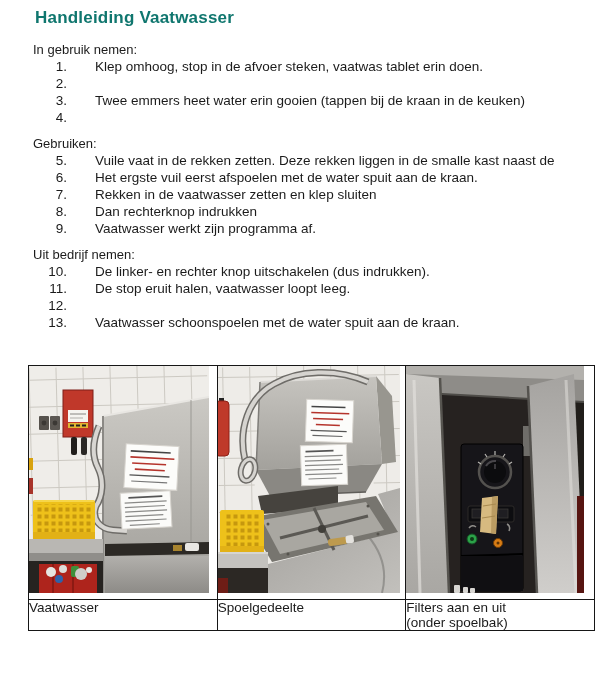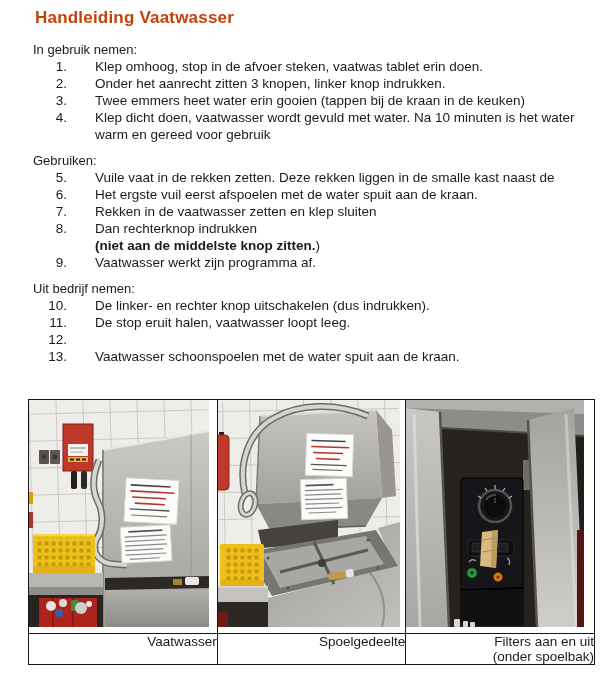--- a/index.html
+++ b/index.html
@@ -2,29 +2,29 @@
 <html><head>
 <meta charset="utf-8">
 <style>
   html,body{margin:0;padding:0;}
   body{
     width:611px;height:692px;background:#ffffff;
     font-family:"Liberation Sans","DejaVu Sans",sans-serif;
     color:#1b1b1b;overflow:hidden;
   }
   .page{position:relative;width:611px;height:692px;padding:8px 0 0 33px;box-sizing:border-box;}
-  h1.title{font-size:17px;line-height:20px;margin:0 0 13px 2px;font-weight:bold;letter-spacing:.2px;color:#c2410c;}
+  h1.title{font-size:17px;line-height:20px;margin:0 0 13px 2px;font-weight:bold;letter-spacing:.2px;color:#0f766e;}
   .sec{margin:0 0 9px 0;}
   .sec-heading{font-size:13px;line-height:17px;}
   .row{display:flex;font-size:13.5px;line-height:17px;}
   .num{width:34px;flex:none;text-align:right;}
   .txt{padding-left:28px;white-space:nowrap;}
   .bold{font-weight:bold;}
   table.photo-table{border-collapse:collapse;table-layout:fixed;width:567px;margin:34px 0 0 -5px;}
-  table.photo-table td{border:1.5px solid #161616;vertical-align:top;padding:0;text-align:right;}
+  table.photo-table td{border:1.5px solid #161616;vertical-align:top;padding:0;}
   td.photo-cell{height:233px;padding:3px 2px 2px 5px;background:#fff;}
   td.cap{height:27px;padding:3px 0 0 6px;font-size:13.5px;line-height:15px;background:#fff;}
   svg.photo{display:block;}
 </style>
 </head>
 <body>
 
 <div class="page">
 
   <h1 class="title">Handleiding Vaatwasser</h1>
@@ -33,36 +33,29 @@
       <div class="sec">
         <div class="sec-heading">In gebruik nemen:</div>
         <div class="row">
           <div class="num">1.</div>
           <div class="txt">
             <div>Klep omhoog, stop in de afvoer steken, vaatwas tablet erin doen.</div>
           </div>
         </div>
         <div class="row">
           <div class="num">2.</div>
-          <div class="txt">
-            <div>Onder het aanrecht zitten 3 knopen, linker knop indrukken.</div>
-          </div>
         </div>
         <div class="row">
           <div class="num">3.</div>
           <div class="txt">
             <div>Twee emmers heet water erin gooien (tappen bij de kraan in de keuken)</div>
           </div>
         </div>
         <div class="row">
           <div class="num">4.</div>
-          <div class="txt">
-            <div>Klep dicht doen, vaatwasser wordt  gevuld met water. Na 10 minuten is het water</div>
-            <div>warm en gereed voor gebruik</div>
-          </div>
         </div>
       </div>
       <div class="sec">
         <div class="sec-heading">Gebruiken:</div>
         <div class="row">
           <div class="num">5.</div>
           <div class="txt">
             <div>Vuile vaat in de rekken zetten. Deze rekken liggen in de smalle kast naast de</div>
           </div>
         </div>
@@ -75,21 +68,20 @@
         <div class="row">
           <div class="num">7.</div>
           <div class="txt">
             <div>Rekken in de vaatwasser zetten en klep sluiten</div>
           </div>
         </div>
         <div class="row">
           <div class="num">8.</div>
           <div class="txt">
             <div>Dan rechterknop indrukken</div>
-            <div><span class="bold">(niet aan de middelste knop zitten.</span><span>)</span></div>
           </div>
         </div>
         <div class="row">
           <div class="num">9.</div>
           <div class="txt">
             <div>Vaatwasser werkt zijn programma af.</div>
           </div>
         </div>
       </div>
       <div class="sec">

